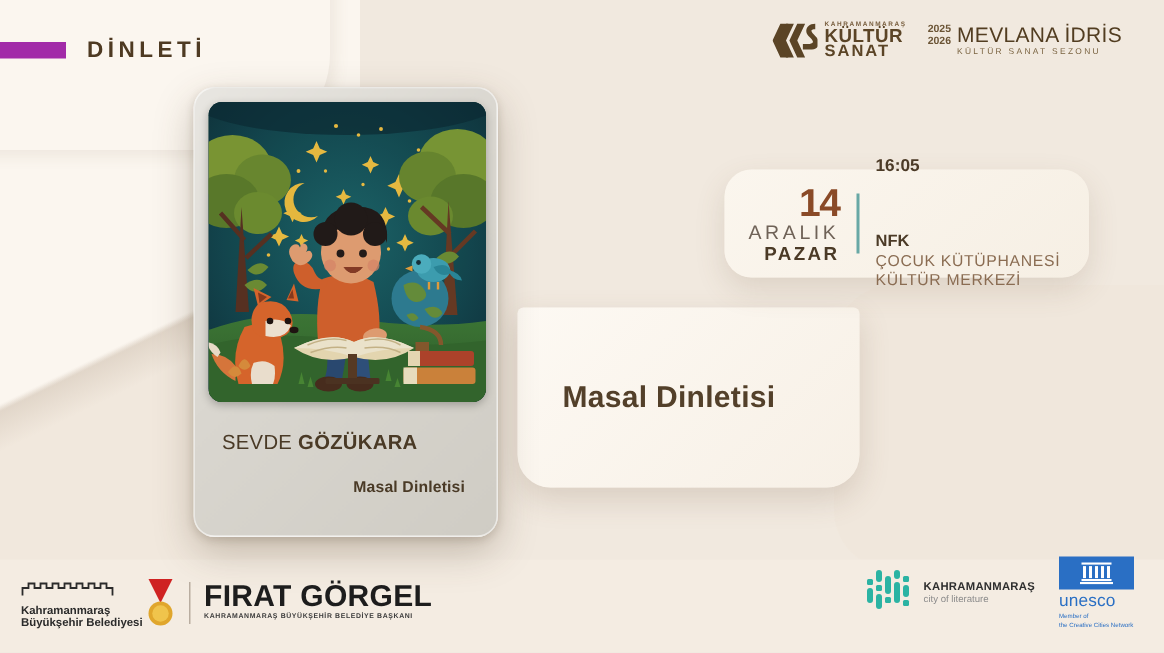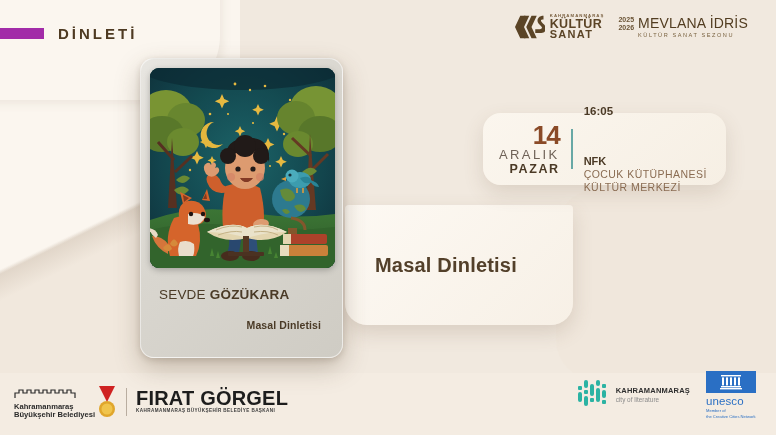--- a/index.html
+++ b/index.html
@@ -63,21 +63,21 @@
   .kks-big { font-size:12.5px; font-weight:bold; letter-spacing:.3px; color:#5b4426; display:block; }
   .kks-big2 { font-size:11px; font-weight:bold; letter-spacing:1.3px; color:#5b4426; display:block; margin-top:-2px; }
 
   .mev { display:flex; align-items:flex-start; gap:4px; }
   .mev-year { font-size:7px; font-weight:bold; line-height:8px; color:#6b5435; letter-spacing:0px; }
   .mev-main { font-size:14px; font-weight:normal; letter-spacing:.2px; color:#523d21; line-height:15px; }
   .mev-sub { font-size:5.6px; letter-spacing:1.55px; color:#7a6340; margin-top:1px; }
 
   
   .poster {
-    position:absolute; left:140px; top:58px; width:203px; height:300px;
+    position:absolute; left:129px; top:58px; width:203px; height:300px;
     background:linear-gradient(135deg,#e8e6e1 0%,#d9d6cf 45%,#cfccc4 100%);
     border-radius:14px;
     box-shadow:0 10px 26px rgba(80,60,40,.28), 0 2px 6px rgba(80,60,40,.18);
     padding:9px 9px 0 9px;
     z-index:10;
     border:1px solid rgba(255,255,255,.55);
   }
   .poster-art {
     width:185px; height:200px; border-radius:9px; overflow:hidden; position:relative;
     box-shadow:0 2px 6px rgba(0,0,0,.25);

